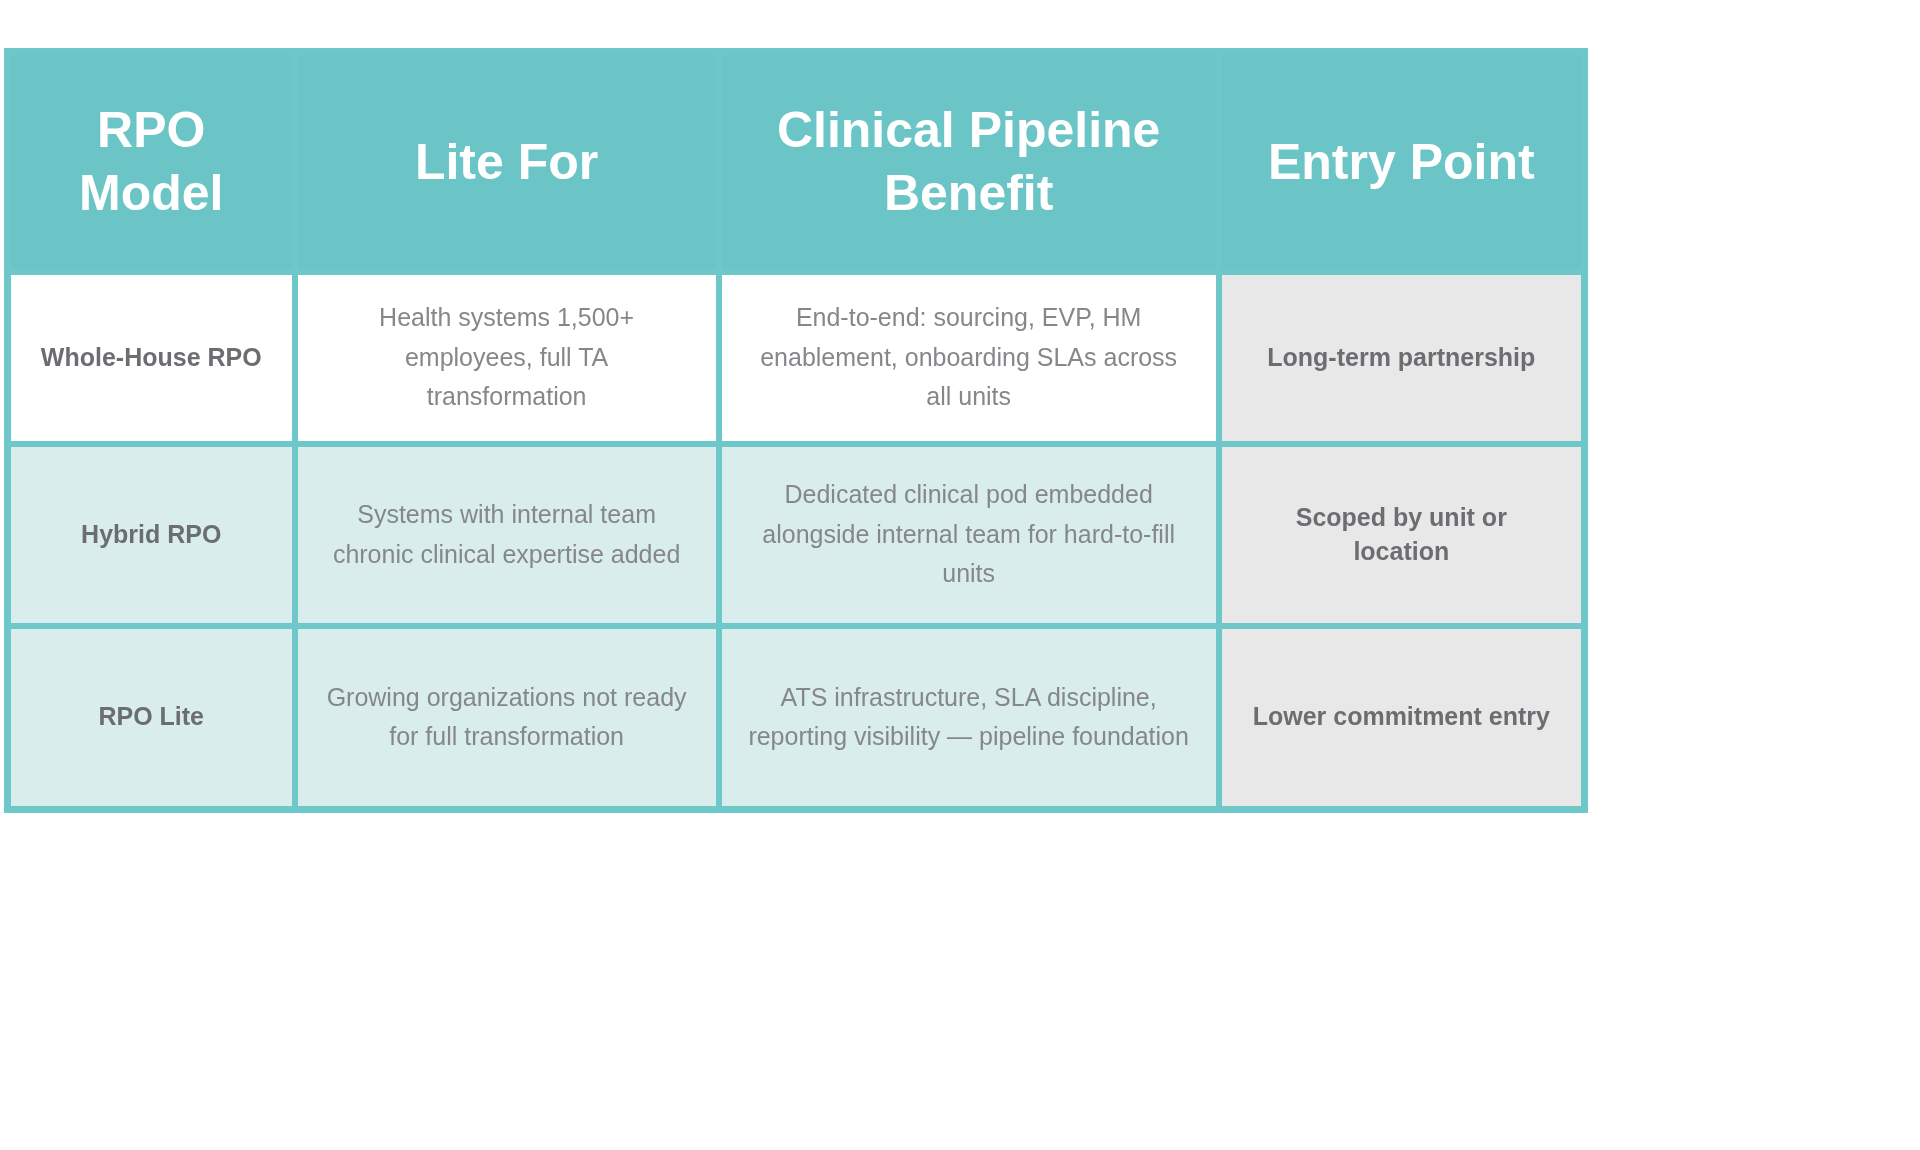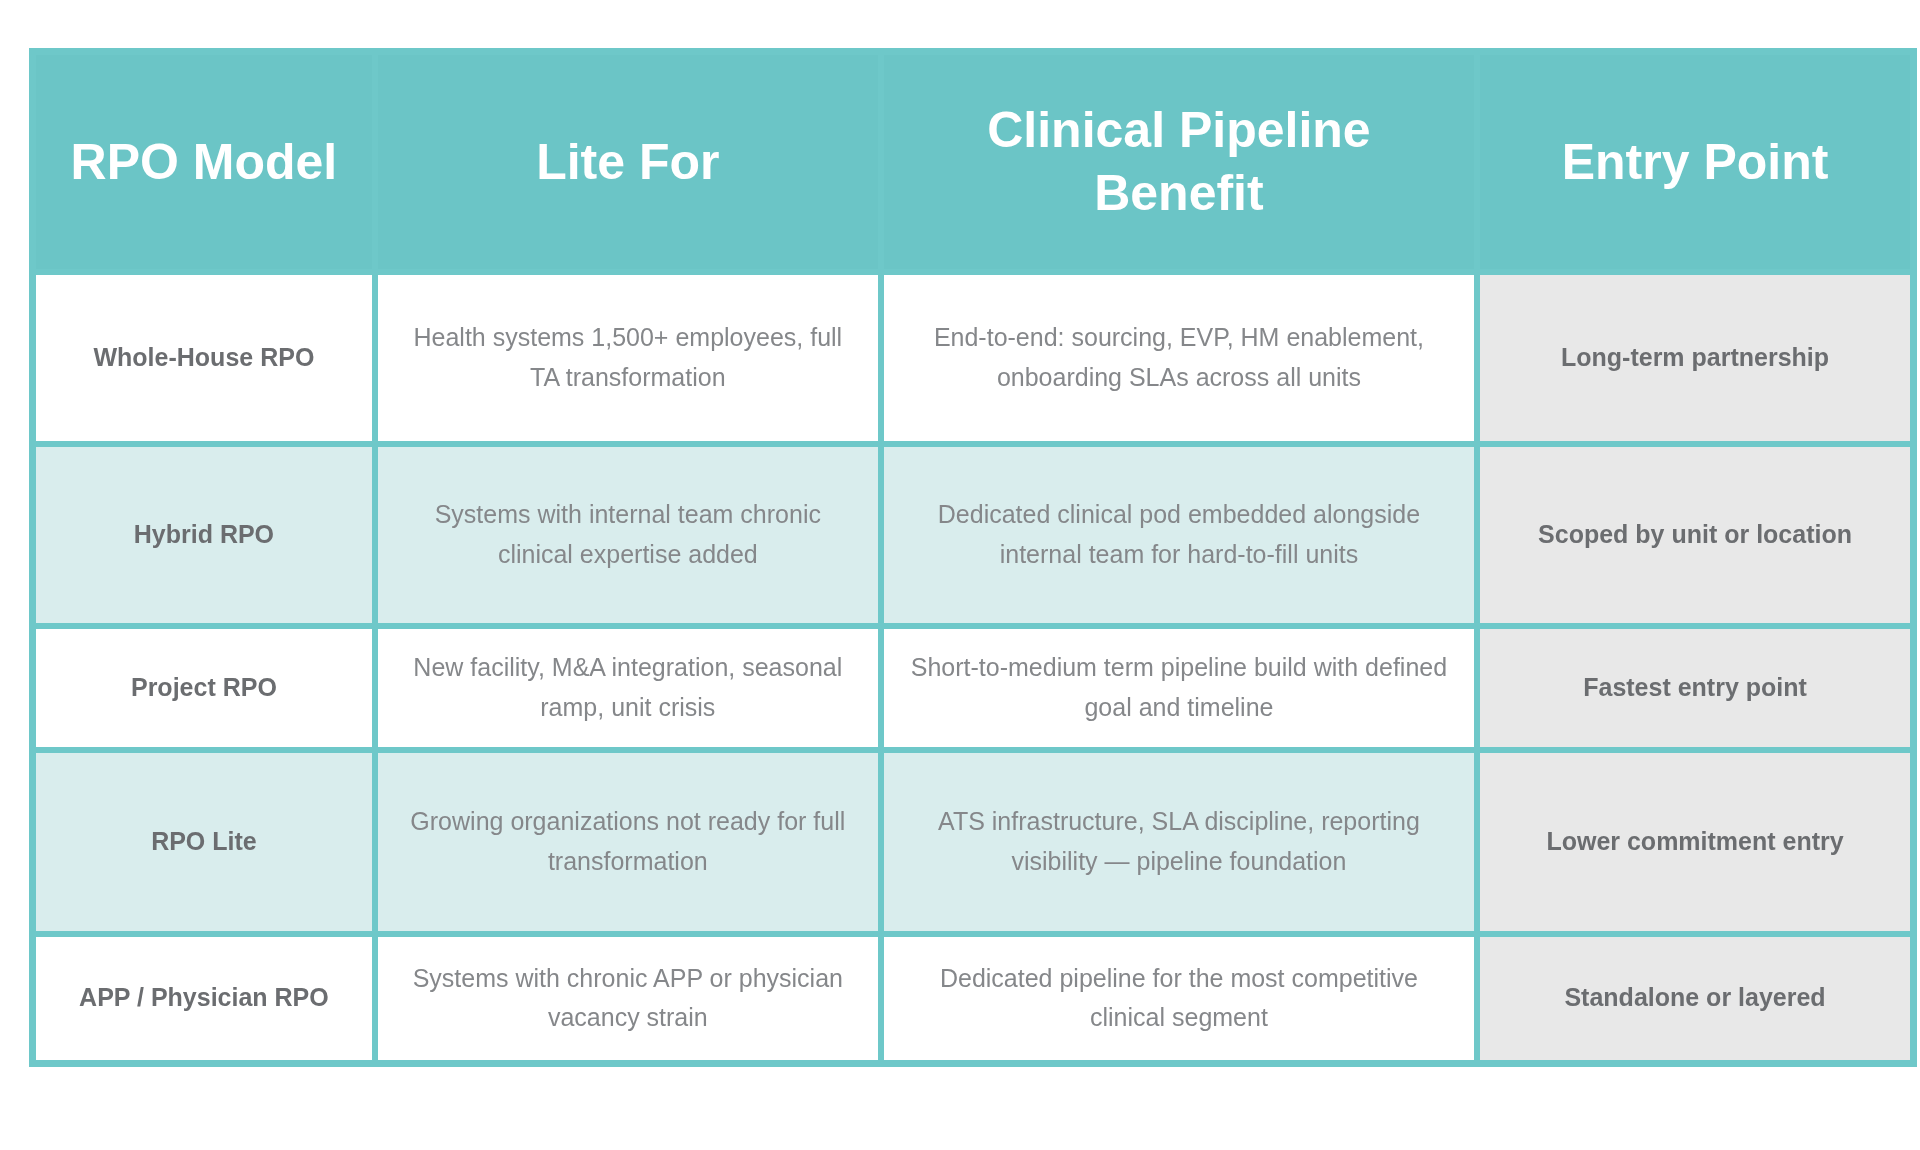--- a/index.html
+++ b/index.html
@@ -14,23 +14,23 @@
   * { margin: 0; padding: 0; box-sizing: border-box; }
   html, body {
     width: 1920px;
     height: 1150px;
     background: #ffffff;
     font-family: "Liberation Sans", sans-serif;
     overflow: hidden;
   }
   .table-wrap {
     position: absolute;
-    left: 29px;
+    left: 4px;
     top: 48px;
-    width: 1888px;
+    width: 1584px;
   }
   table.compare {
     width: 100%;
     border-collapse: collapse;
     table-layout: fixed;
     border: 7px solid var(--border-teal, #6ec8c9);
   }
   col.c1 { width: 18.2%; }
   col.c2 { width: 26.9%; }
   col.c3 { width: 31.7%; }
@@ -106,33 +106,21 @@
         <td class="desc">Health systems 1,500+ employees, full TA transformation</td>
         <td class="desc">End-to-end: sourcing, EVP, HM enablement, onboarding SLAs across all units</td>
         <td class="entry">Long-term partnership</td>
       </tr>
       <tr class="r2 tint">
         <td class="model">Hybrid RPO</td>
         <td class="desc">Systems with internal team chronic clinical expertise added</td>
         <td class="desc">Dedicated clinical pod embedded alongside internal team for hard-to-fill units</td>
         <td class="entry">Scoped by unit or location</td>
       </tr>
-      <tr class="r3">
-        <td class="model">Project RPO</td>
-        <td class="desc">New facility, M&amp;A integration, seasonal ramp, unit crisis</td>
-        <td class="desc">Short-to-medium term pipeline build with defined goal and timeline</td>
-        <td class="entry">Fastest entry point</td>
-      </tr>
       <tr class="r4 tint">
         <td class="model">RPO Lite</td>
         <td class="desc">Growing organizations not ready for full transformation</td>
         <td class="desc">ATS infrastructure, SLA discipline, reporting visibility — pipeline foundation</td>
         <td class="entry">Lower commitment entry</td>
       </tr>
-      <tr class="r5">
-        <td class="model">APP / Physician RPO</td>
-        <td class="desc">Systems with chronic APP or physician vacancy strain</td>
-        <td class="desc">Dedicated pipeline for the most competitive clinical segment</td>
-        <td class="entry">Standalone or layered</td>
-      </tr>
     </tbody>
   </table>
 </div>
 
 </body></html>

